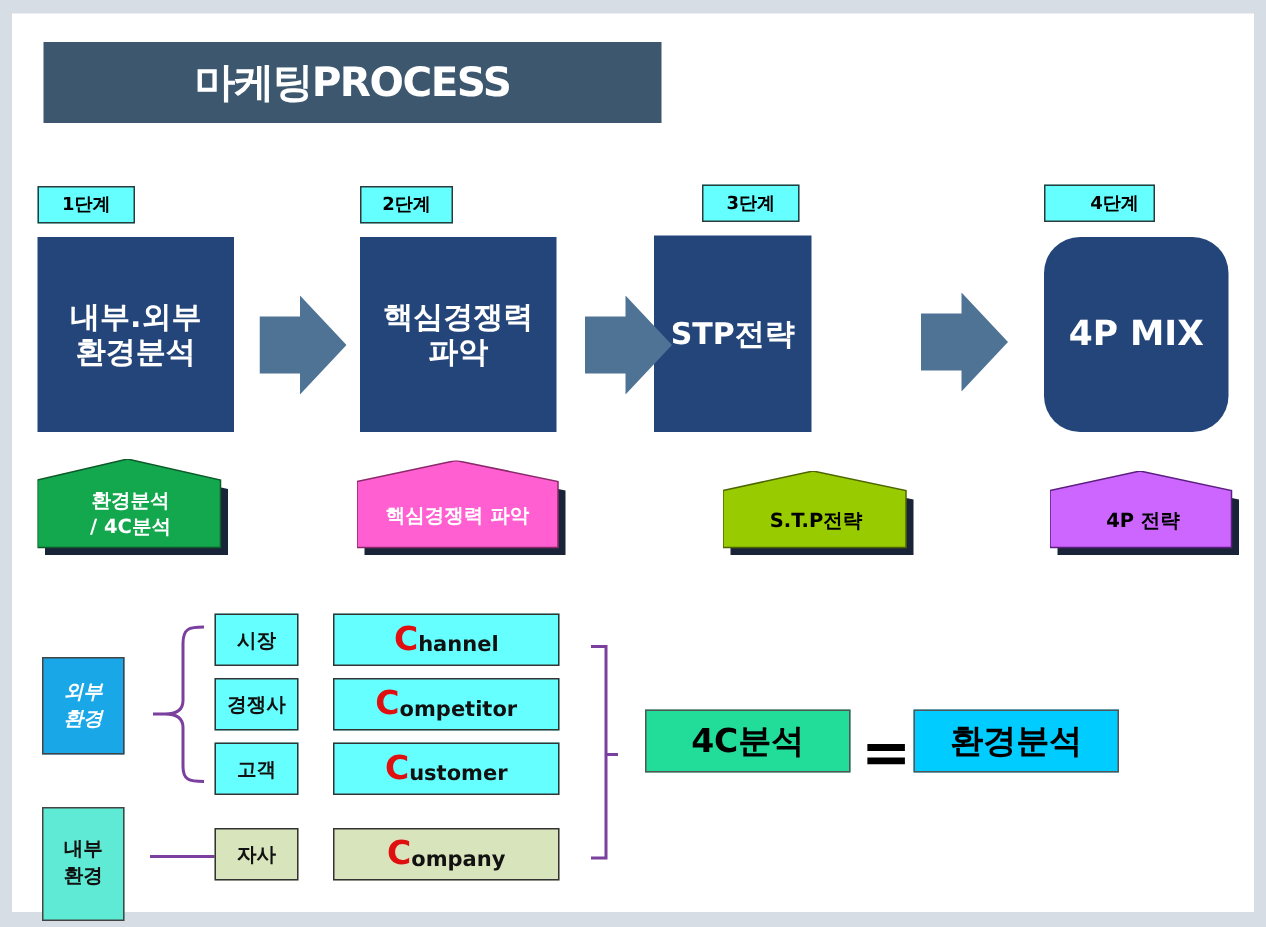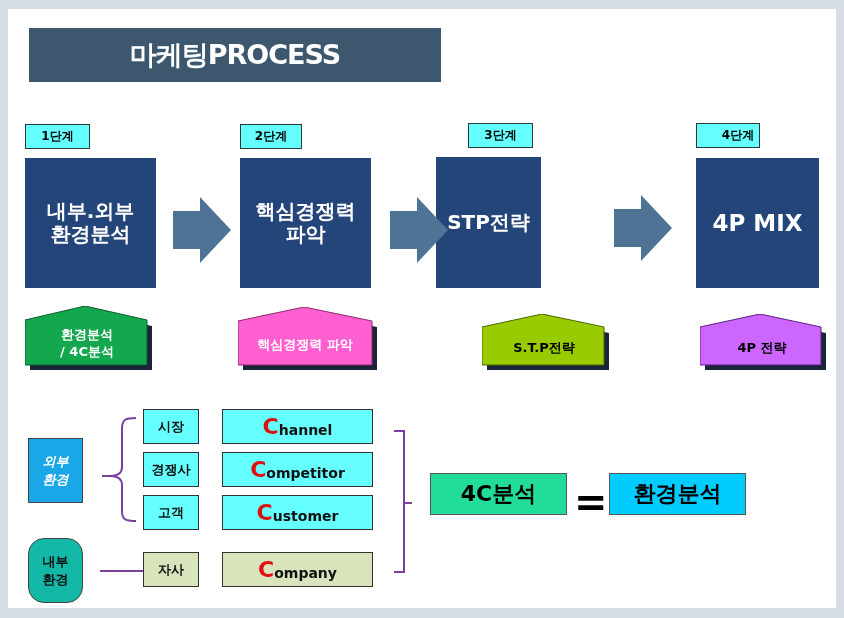--- a/index.html
+++ b/index.html
@@ -72,28 +72,28 @@
 </head>
 <body>
 
 <div class="canvas"></div>
 
 <div class="abs title-bar">마케팅PROCESS</div>
 
 <div class="abs step-tag" style="left:25px;top:124px;width:65px;">1단계</div>
 <div class="abs step-tag" style="left:240px;top:124px;width:62px;">2단계</div>
 <div class="abs step-tag" style="left:468px;top:123px;width:65px;">3단계</div>
-<div class="abs step-tag" style="left:696px;top:123px;width:64px;padding-left:20px;">4단계</div>
+<div class="abs step-tag" style="left:696px;top:123px;width:74px;padding-left:20px;">4단계</div>
 
 <div class="abs stage-box" style="left:25px;top:158px;">내부.외부
 환경분석</div>
 <div class="abs stage-box" style="left:240px;top:158px;">핵심경쟁력
 파악</div>
 <div class="abs stage-box" style="left:436px;top:157px;width:105px;height:131px;">STP전략</div>
-<div class="abs stage-box big" style="left:696px;top:158px;width:123px;">4P MIX</div>
+<div class="abs stage-box big" style="left:696px;top:158px;width:123px;border-radius:24px;">4P MIX</div>
 
 <svg class="abs arrow" style="left:173px;top:197px;" viewBox="0 0 58 66">
   <polygon points="0,14 27,14 27,0 58,33 27,66 27,52 0,52" fill="#4e7394"></polygon>
 </svg>
 <svg class="abs arrow" style="left:390px;top:197px;" viewBox="0 0 58 66">
   <polygon points="0,14 27,14 27,0 58,33 27,66 27,52 0,52" fill="#4e7394"></polygon>
 </svg>
 <svg class="abs arrow" style="left:614px;top:195px;" viewBox="0 0 58 66">
   <polygon points="0,14 27,14 27,0 58,33 27,66 27,52 0,52" fill="#4e7394"></polygon>
 </svg>
@@ -123,21 +123,21 @@
 <div class="abs pent" style="left:700px;top:314px;">
   <svg width="130" height="56" viewBox="0 0 130 56">
     <polygon points="5,19 63,6 126,19 126,56 5,56" fill="#1a2438"></polygon>
     <polygon points="0,13 60,0 121,13 121,51 0,51" fill="#cc66ff" stroke="#5c1f80" stroke-width="1"></polygon>
   </svg>
   <div class="pent-label" style="color:#000;top:14px;bottom:12px;">4P 전략</div>
 </div>
 
 <div class="abs env-box" style="left:28px;top:438px;height:65px;background:#19a7e8;color:#fff;font-style:italic;">외부
 환경</div>
-<div class="abs env-box" style="left:28px;top:538px;height:65px;background:#14b8a6;color:#111;border-radius:16px;">내부
+<div class="abs env-box" style="left:28px;top:538px;height:76px;background:#5eead4;color:#111;">내부
 환경</div>
 
 <svg class="abs" style="left:100px;top:405px;width:50px;height:200px;" viewBox="0 0 50 200">
   <path d="M36,13 C26,13 22,14 22,24 L22,62 C22,68 18,71 10,71 C18,71 22,74 22,80 L22,106 C22,115 26,116 36,116" fill="none" stroke="#7b3f9e" stroke-width="2"></path>
   <line x1="10" y1="71" x2="2" y2="71" stroke="#7b3f9e" stroke-width="2"></line>
   <line x1="0" y1="166" x2="44" y2="166" stroke="#7b3f9e" stroke-width="2"></line>
 </svg>
 
 <div class="abs cat-box" style="left:143px;top:409px;background:#66ffff;">시장</div>
 <div class="abs cat-box" style="left:143px;top:452px;background:#66ffff;">경쟁사</div>

